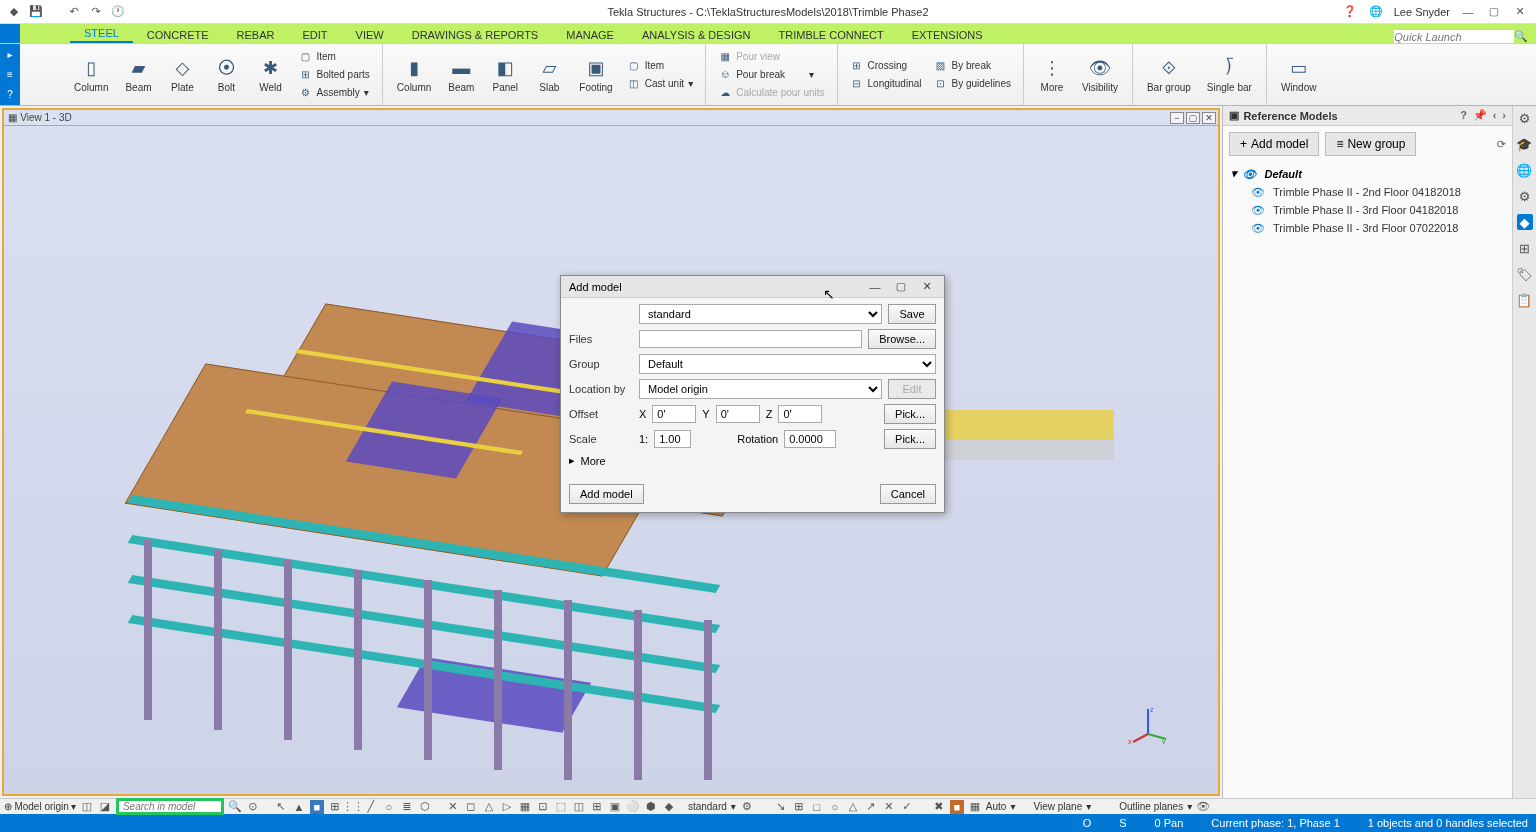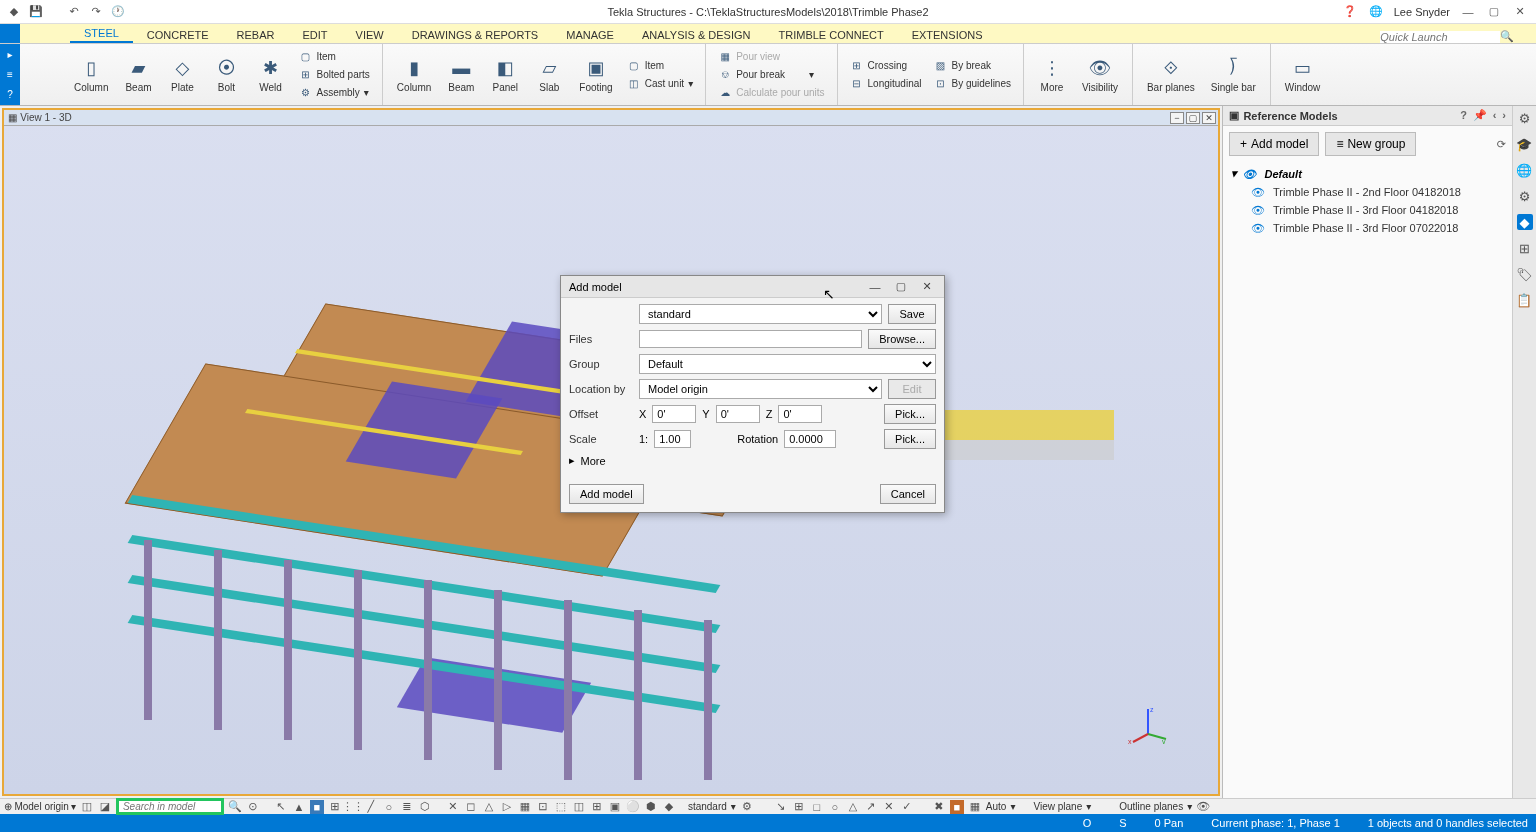--- a/index.html
+++ b/index.html
@@ -7,25 +7,25 @@
 
 
 .titlebar { height: 24px; background: #fff; display: flex; align-items: center; font-size: 11px; color: #333; border-bottom: 1px solid #ddd; position: relative; }
 .titlebar .left-icons { display: flex; align-items: center; gap: 6px; padding: 0 6px; }
 .titlebar .tb-icon { width: 16px; height: 16px; display: inline-flex; align-items: center; justify-content: center; color: #555; cursor: pointer; }
 .titlebar .title-text { position: absolute; left: 50%; transform: translateX(-50%); }
 .titlebar .right-icons { margin-left: auto; display: flex; align-items: center; gap: 10px; padding: 0 8px; }
 .tb-spacer { width: 10px; }
 
 
-.tabs { height: 20px; background: #fef9c3; display: flex; align-items: flex-end; font-size: 11px; border-bottom: 1px solid #ccc; }
+.tabs { height: 20px; background: #bef264; display: flex; align-items: flex-end; font-size: 11px; border-bottom: 1px solid #ccc; }
 .tabs .tab-handle { width: 20px; height: 20px; background: #0078d4; margin-right: 50px; }
 .tabs .tab { padding: 2px 14px; color: #333; cursor: pointer; }
 .tabs .tab.active { border-bottom: 2px solid #0078d4; color: #0078d4; }
-.tabs .quick-launch { margin-left: auto; display: flex; align-items: center; padding-right: 22px; }
+.tabs .quick-launch { margin-left: auto; display: flex; padding-right: 8px; }
 .tabs .quick-launch input { width: 120px; font-size: 11px; font-style: italic; border: none; outline: none; color: #888; }
 
 
 .ribbon { height: 62px; background: linear-gradient(#fafafa,#efefef); border-bottom: 1px solid #b6b6b6; display: flex; align-items: center; font-size: 10px; color: #444; }
 .side-handles { width: 20px; height: 100%; background: #0078d4; display: flex; flex-direction: column; justify-content: space-around; align-items: center; color: #fff; }
 .ribbon-group { display: flex; align-items: center; height: 100%; padding: 0 6px; border-right: 1px solid #ccc; }
 .rb-btn { display: flex; flex-direction: column; align-items: center; justify-content: center; padding: 2px 8px; cursor: pointer; }
 .rb-btn .ic { width: 28px; height: 24px; display: flex; align-items: center; justify-content: center; font-size: 18px; color: #3a5a7a; }
 .rb-btn .lbl { font-size: 10px; color: #333; margin-top: 2px; text-align: right; }
 .rb-small { display: flex; flex-direction: column; gap: 2px; padding: 2px 4px; }
@@ -263,21 +263,21 @@
         <div class="lbl">More</div>
       </div>
     <div class="rb-btn">
         <div class="ic">👁</div>
         <div class="lbl">Visibility</div>
       </div>
   </div>
   <div class="ribbon-group">
     <div class="rb-btn">
         <div class="ic">⟐</div>
-        <div class="lbl">Bar planes</div>
+        <div class="lbl">Bar group</div>
       </div>
     <div class="rb-btn">
         <div class="ic">⟌</div>
         <div class="lbl">Single bar</div>
       </div>
   </div>
   <div class="ribbon-group" style="border-right:none">
     <div class="rb-btn">
         <div class="ic">▭</div>
         <div class="lbl">Window</div>

